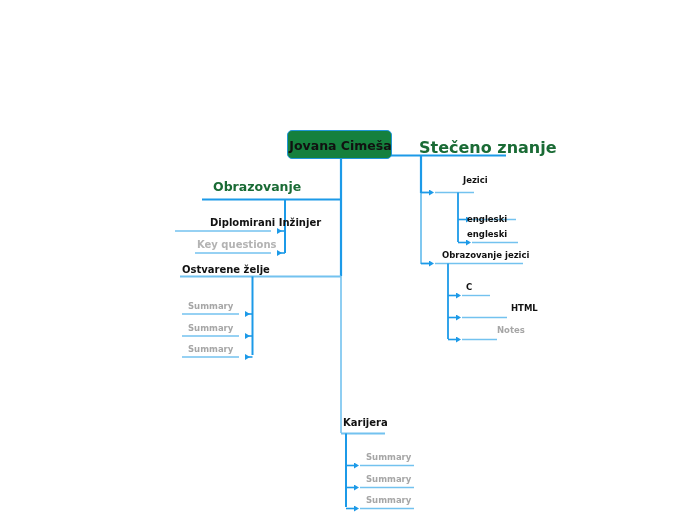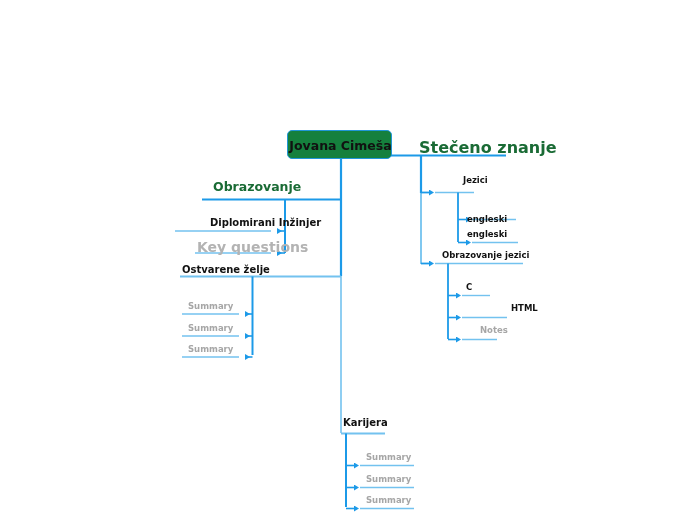--- a/index.html
+++ b/index.html
@@ -71,21 +71,21 @@
     font-weight: bold;
     color: #111111;
   }
   
   .lvl-gray {
     font-size: 8.5px;
     font-weight: bold;
     color: #a6a6a6;
   }
   .lvl-gray-md {
-    font-size: 14px;
+    font-size: 10px;
     font-weight: bold;
     color: #b3b3b3;
   }
 </style>
 </head>
 <body>
 
 <div id="canvas">
 
   <svg id="edges" viewBox="0 0 696 520" xmlns="http://www.w3.org/2000/svg">
@@ -207,21 +207,21 @@
   <div class="node-label lvl-dark-sm" style="left:467px; top:215px;text-align:right;">engleski</div>
 
   <div class="node-label lvl-dark-sm" style="left:467px; top:230px;">engleski</div>
 
   <div class="node-label lvl-dark-sm" style="left:442px; top:251px;">Obrazovanje jezici</div>
 
   <div class="node-label lvl-dark-sm" style="left:466px; top:283px;">C</div>
 
   <div class="node-label lvl-dark-sm" style="left:466px; top:304px;padding-left:45px;">HTML</div>
 
-  <div class="node-label lvl-gray" style="left:456px; top:326px;padding-left:24px;">Notes</div>
+  <div class="node-label lvl-gray" style="left:473px; top:326px;padding-left:24px;">Notes</div>
 
   <div class="node-label lvl-dark" style="left:343px; top:418px;">Karijera</div>
 
   <div class="node-label lvl-gray" style="left:366px; top:453px;">Summary</div>
 
   <div class="node-label lvl-gray" style="left:366px; top:475px;">Summary</div>
 
   <div class="node-label lvl-gray" style="left:366px; top:496px;">Summary</div>
 
 </div>

